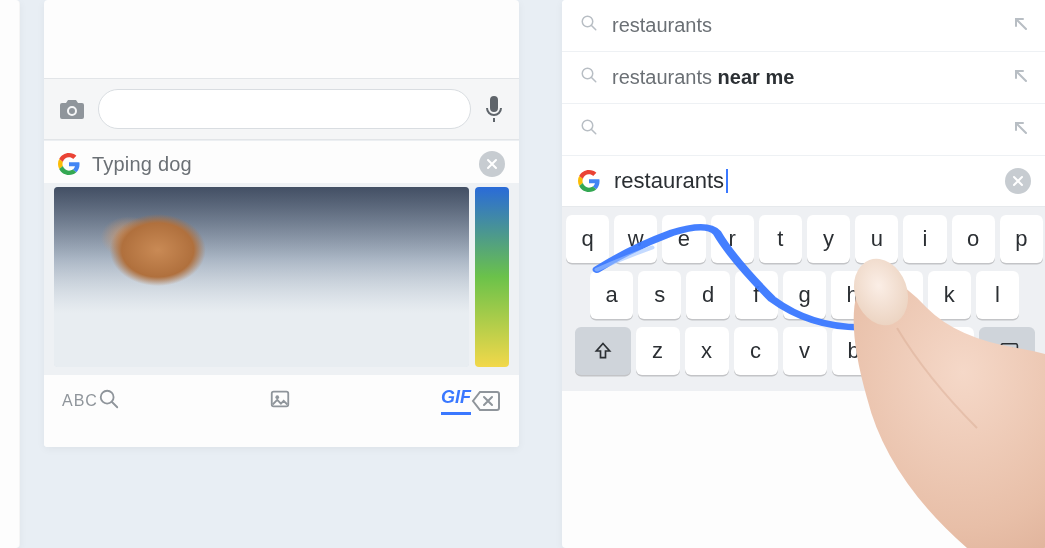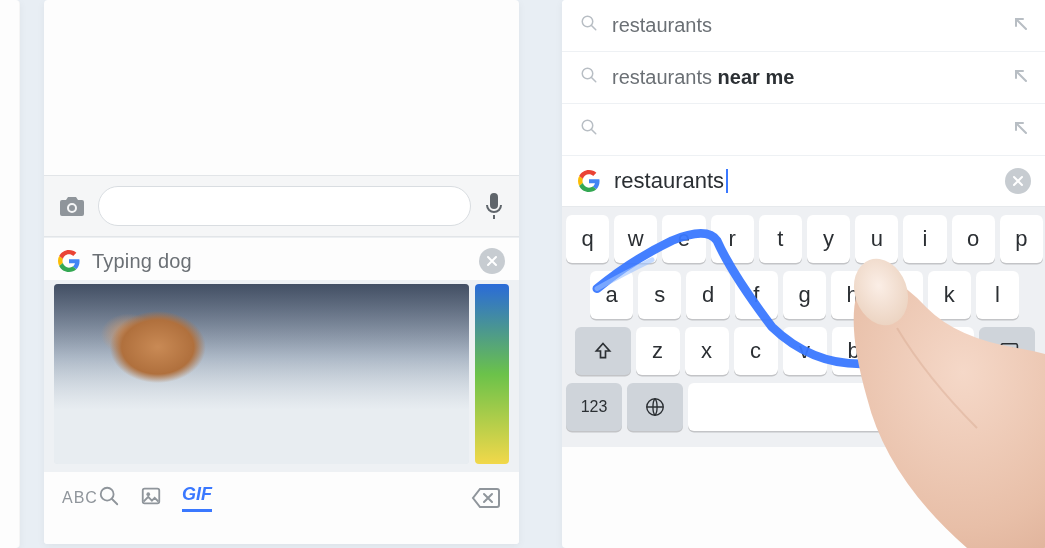--- a/index.html
+++ b/index.html
@@ -25,21 +25,21 @@
     width: 50px;
     height: 548px;
     background: #fdfdfd;
     border-right: 1px solid rgba(0,0,0,0.03);
   }
   
   .phone-left {
     left: 44px;
     top: 0;
     width: 475px;
-    height: 544px;
+    height: 447px;
     display: flex;
     flex-direction: column;
   }
   .phone-left .spacer-top { flex: 1; }
   .input-bar {
     display: flex;
     align-items: center;
     gap: 12px;
     padding: 10px 14px;
     background: #f5f6f7;
@@ -101,21 +101,21 @@
   }
   .gif-side { width:34px; background:linear-gradient(180deg,#2a6bd8,#6bc24a,#f2d84a); }
   .bottom-bar {
     display:flex;
     align-items:center;
     padding: 12px 18px 32px 18px;
     background:#fdfdfd;
   }
   .abc-label { font-size:16px; color:#8f959b; letter-spacing:1px; }
   .bottom-center {
-    flex:1; display:flex; justify-content:flex-start; gap:20px; align-items:center;
+    flex:1; display:flex; justify-content:space-between; gap:20px; align-items:center;
   }
   .gif-tab {
     font-size:18px; font-weight:700; color:#3a78ff; font-style:italic;
     border-bottom:3px solid #3a78ff; padding-bottom:4px;
   }
   .icon-tab { color:#8f959b; }
   .backspace-icon svg{display:block;}
 
   
   .phone-right {
@@ -363,31 +363,20 @@
       <div class="key">b</div>
       <div class="key">n</div>
       <div class="key">m</div>
       <div class="key key-bksp">
         <svg width="24" height="18" viewBox="0 0 30 22">
             <path fill="none" stroke="#2b2f33" stroke-width="2" d="M9 2h17a2 2 0 0 1 2 2v14a2 2 0 0 1-2 2H9l-7-9 7-9z"></path>
             <path stroke="#2b2f33" stroke-width="2" stroke-linecap="round" d="M13 7l8 8M21 7l-8 8"></path>
           </svg>
       </div>
     </div>
-    <div class="krow row4">
-      <div class="key key-123">123</div>
-      <div class="key key-globe">
-        <svg width="22" height="22" viewBox="0 0 24 24">
-            <circle cx="12" cy="12" r="9" fill="none" stroke="#2b2f33" stroke-width="1.5"></circle>
-            <path fill="none" stroke="#2b2f33" stroke-width="1.5" d="M3 12h18M12 3c3 3 3 15 0 18M12 3c-3 3-3 15 0 18"></path>
-          </svg>
-      </div>
-      <div class="key key-space"></div>
-      <div class="key key-search">search</div>
-    </div>
 
     <svg class="swipe-path" viewBox="0 0 485 250" preserveAspectRatio="none">
       <path d="M 35 85 Q 70 55 110 35 Q 145 20 155 35 Q 170 70 210 125 Q 260 175 330 160" fill="none" stroke="#3a78ff" stroke-width="9" stroke-linecap="round" opacity="0.95"></path>
       <path d="M 35 85 Q 60 70 90 55" fill="none" stroke="#9cc1ff" stroke-width="5" stroke-linecap="round" opacity="0.6"></path>
     </svg>
   </div>
 
   <div class="finger">
     <svg viewBox="0 0 260 340">
       <defs>

